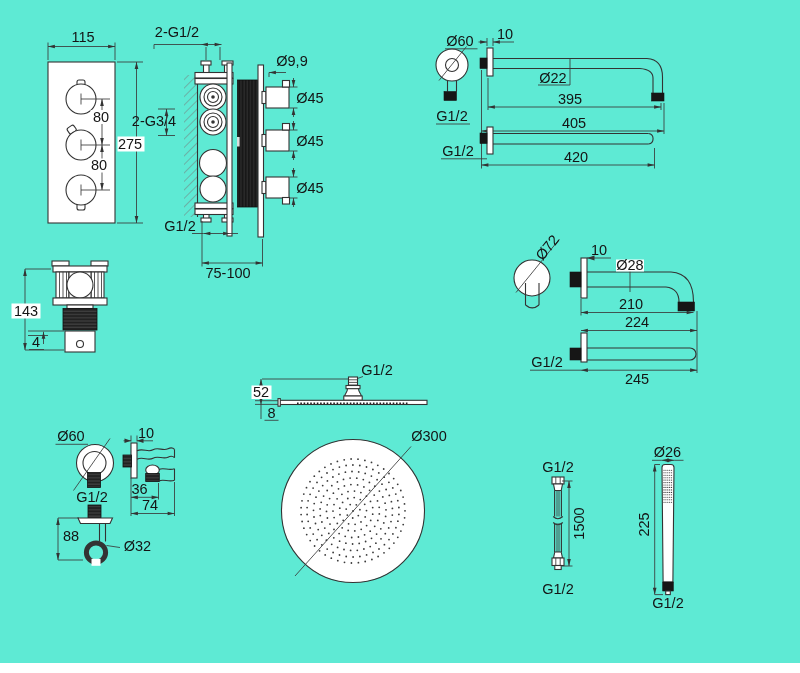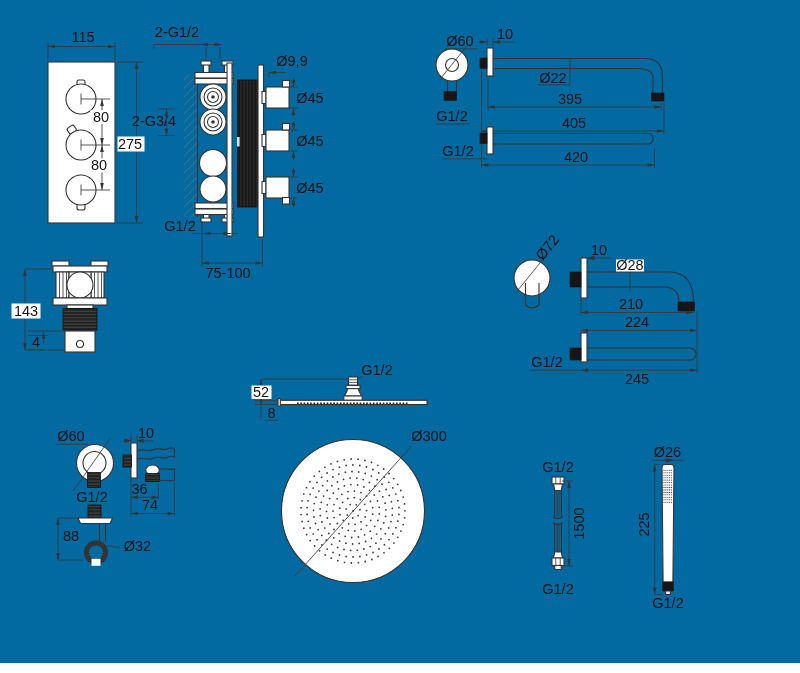--- a/index.html
+++ b/index.html
@@ -1,16 +1,16 @@
 <!DOCTYPE html>
 <html><head>
 <meta charset="utf-8">
 <style>
   html,body{margin:0;padding:0;background:#fff;}
-  .stage{position:relative;width:800px;height:663px;background:#0369a1;overflow:hidden;
+  .stage{position:relative;width:800px;height:663px;background:#5eead4;overflow:hidden;
          font-family:"Liberation Sans",sans-serif;}
   svg{display:block;}
   svg text{font-family:"Liberation Sans",sans-serif;font-size:14.5px;fill:#141414;text-anchor:middle;}
   .part{fill:#fff;stroke:#333;stroke-width:1.1;}
   .pn{fill:none;stroke:#333;stroke-width:1.1;}
   .blk{fill:#161616;stroke:#161616;stroke-width:.6;}
   .dim{fill:none;stroke:#3a3a3a;stroke-width:.85;}
   .dar{marker-start:url(#arr);marker-end:url(#arr);}
   .mend{marker-end:url(#arr);}
   .mstart{marker-start:url(#arr);}

